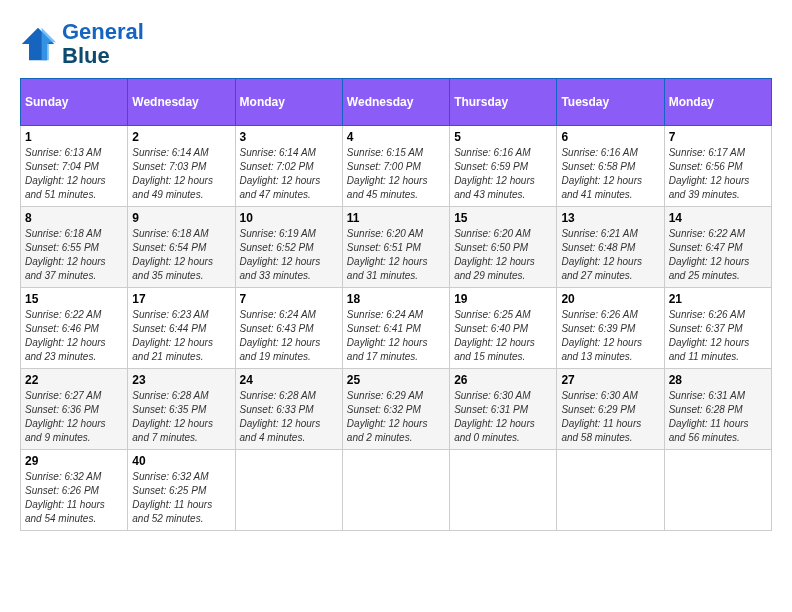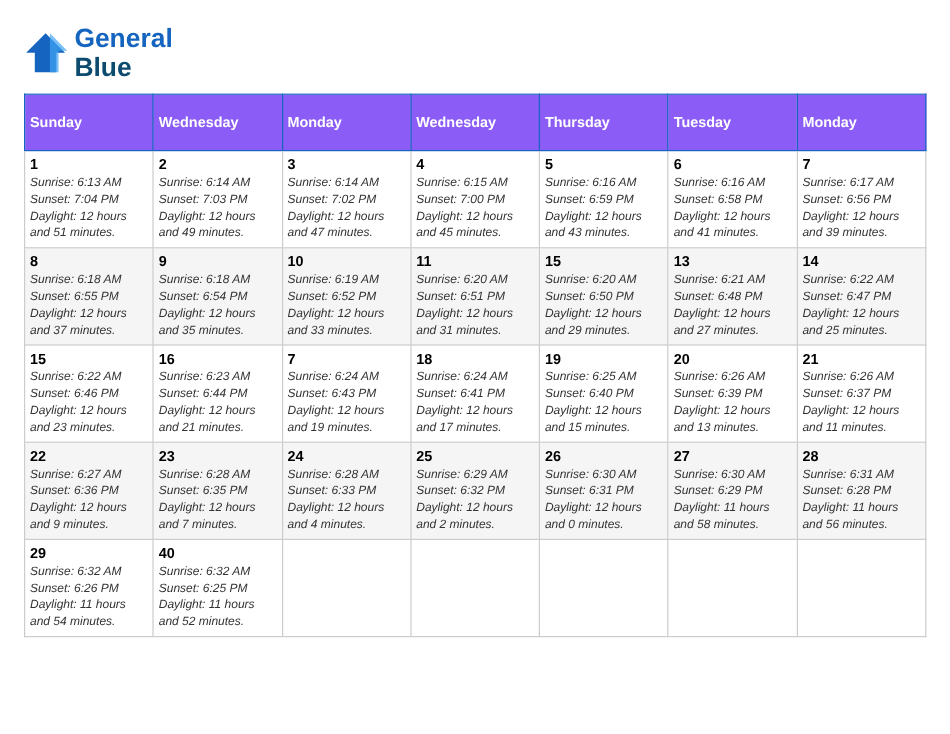--- a/index.html
+++ b/index.html
@@ -240,21 +240,21 @@
       <tr>
         <td>
         <span class="day-num">15</span>
         <div class="day-info">
           Sunrise: 6:22 AM<br>
           Sunset: 6:46 PM<br>
           Daylight: 12 hours and 23 minutes.
         </div>
       </td>
         <td>
-        <span class="day-num">16</span>
+        <span class="day-num">17</span>
         <div class="day-info">
           Sunrise: 6:23 AM<br>
           Sunset: 6:44 PM<br>
           Daylight: 12 hours and 21 minutes.
         </div>
       </td>
         <td>
         <span class="day-num">7</span>
         <div class="day-info">
           Sunrise: 6:24 AM<br>

